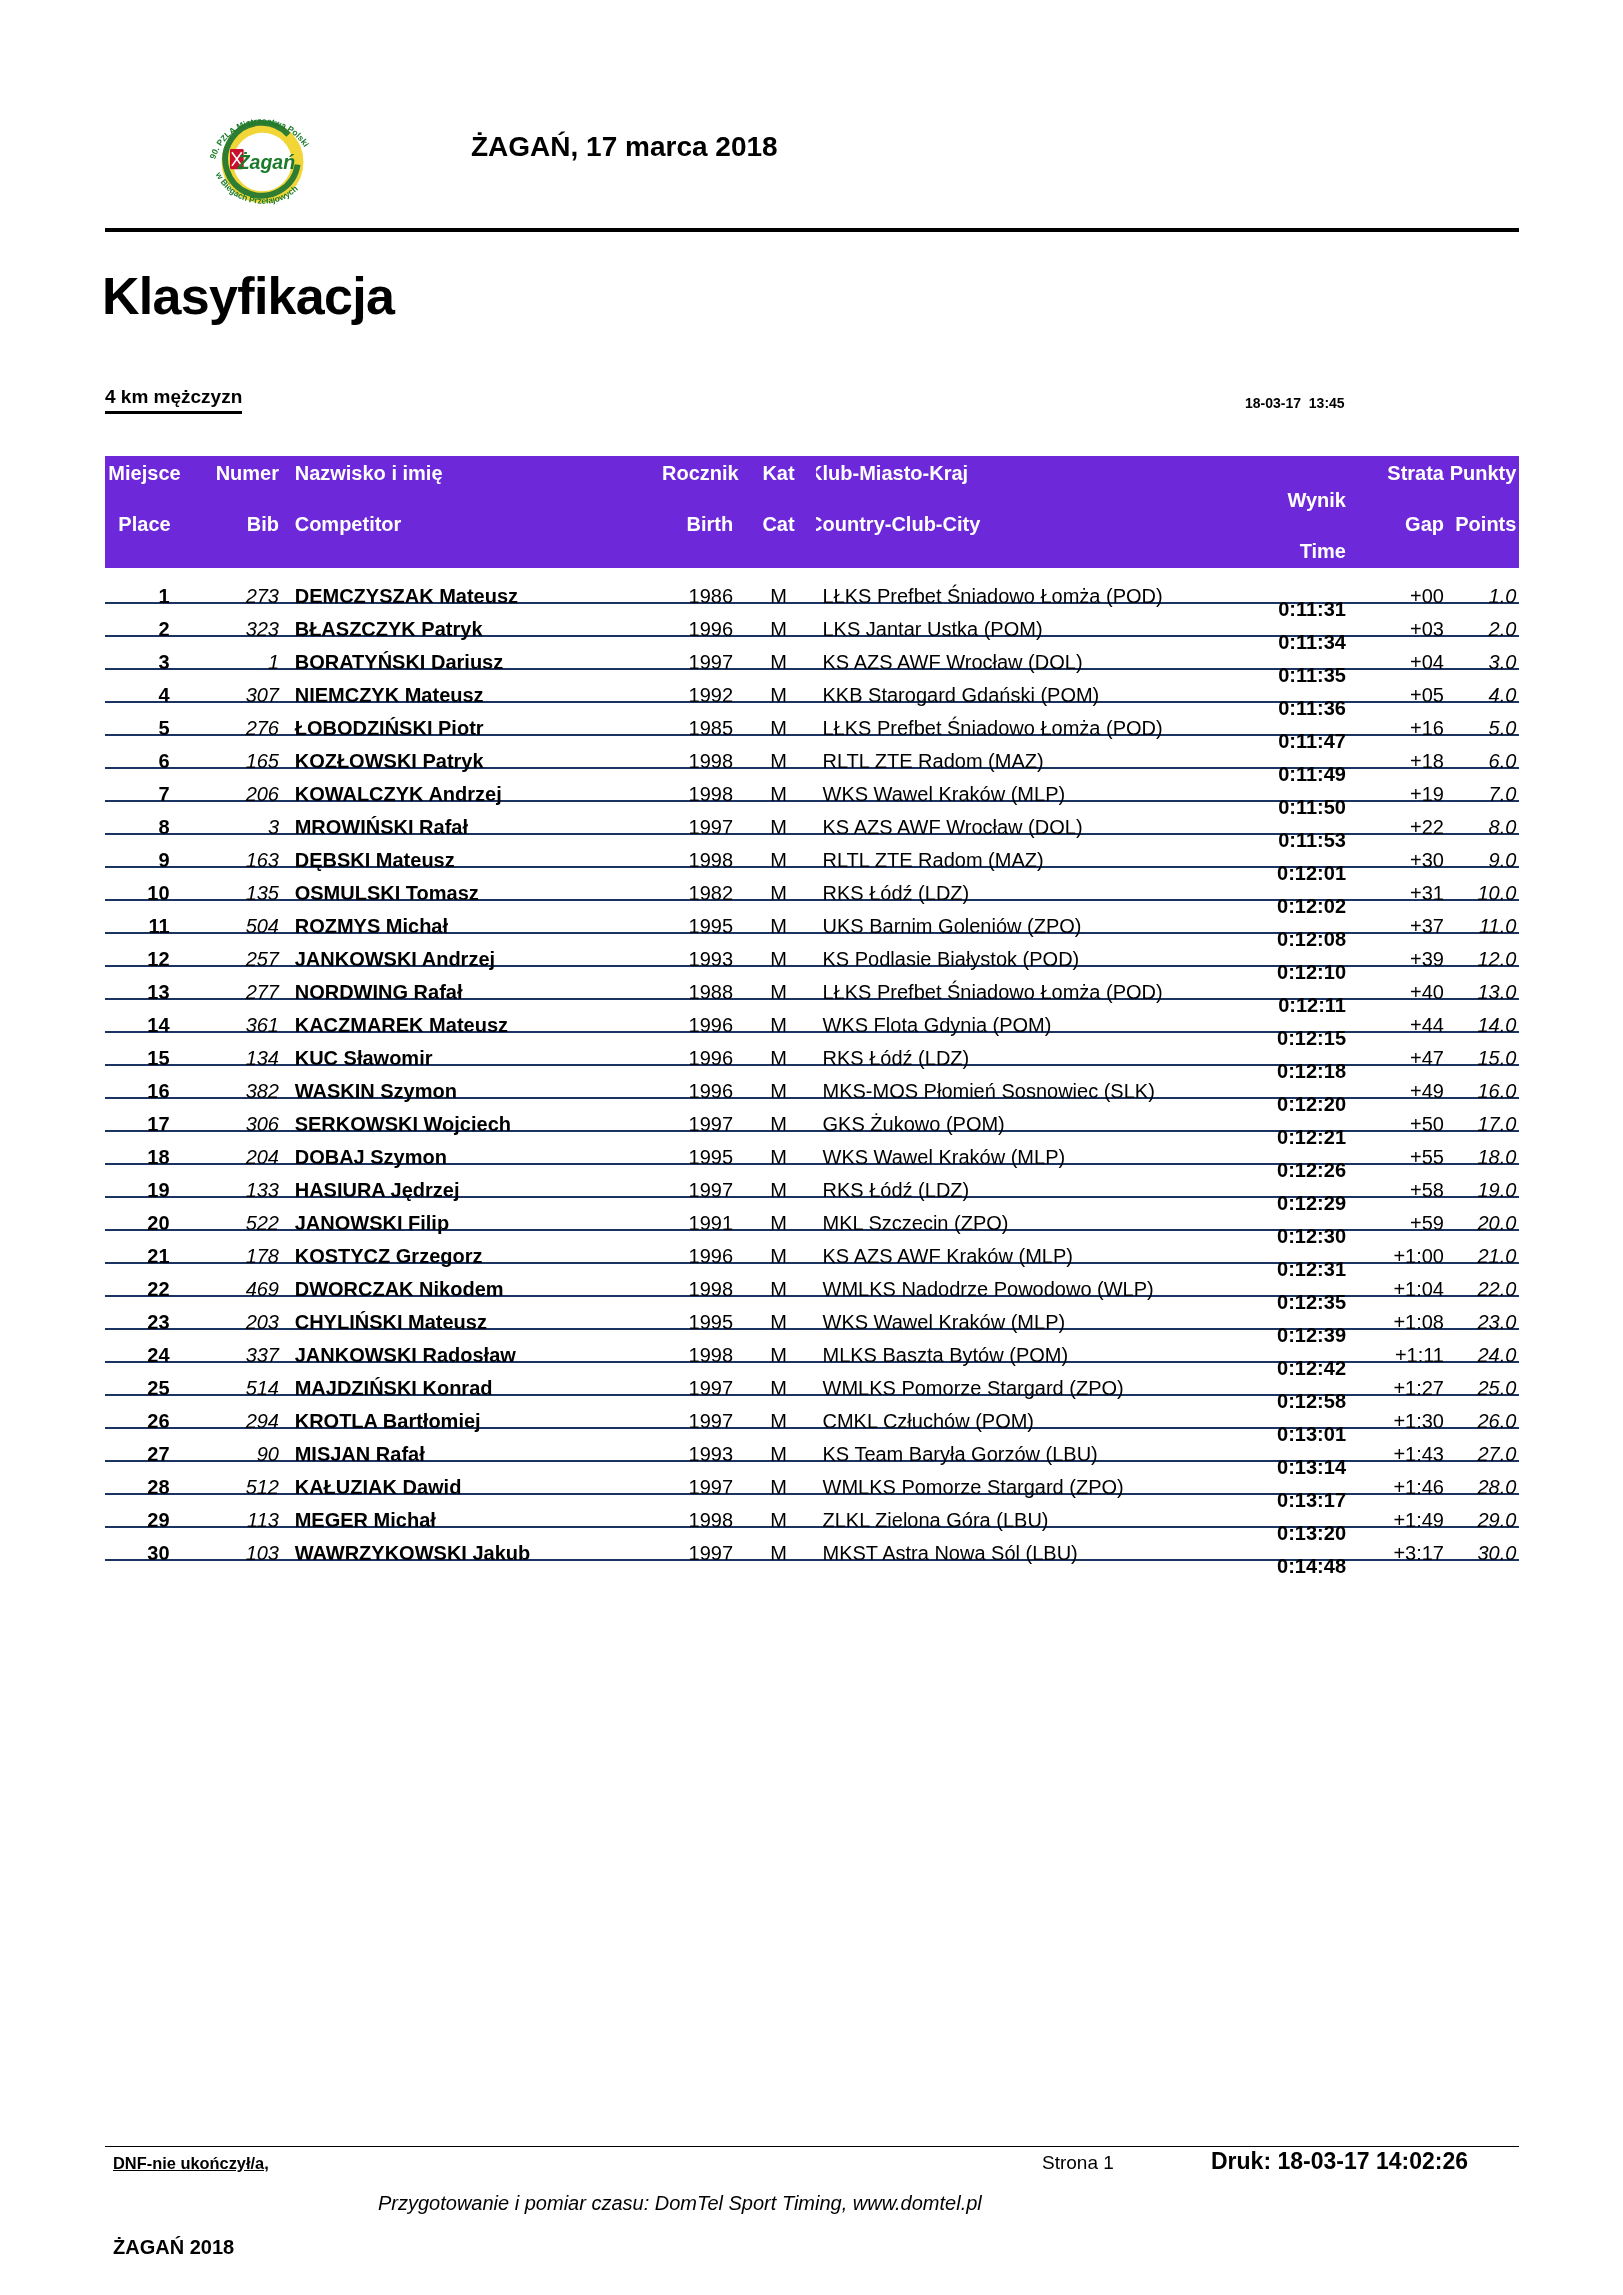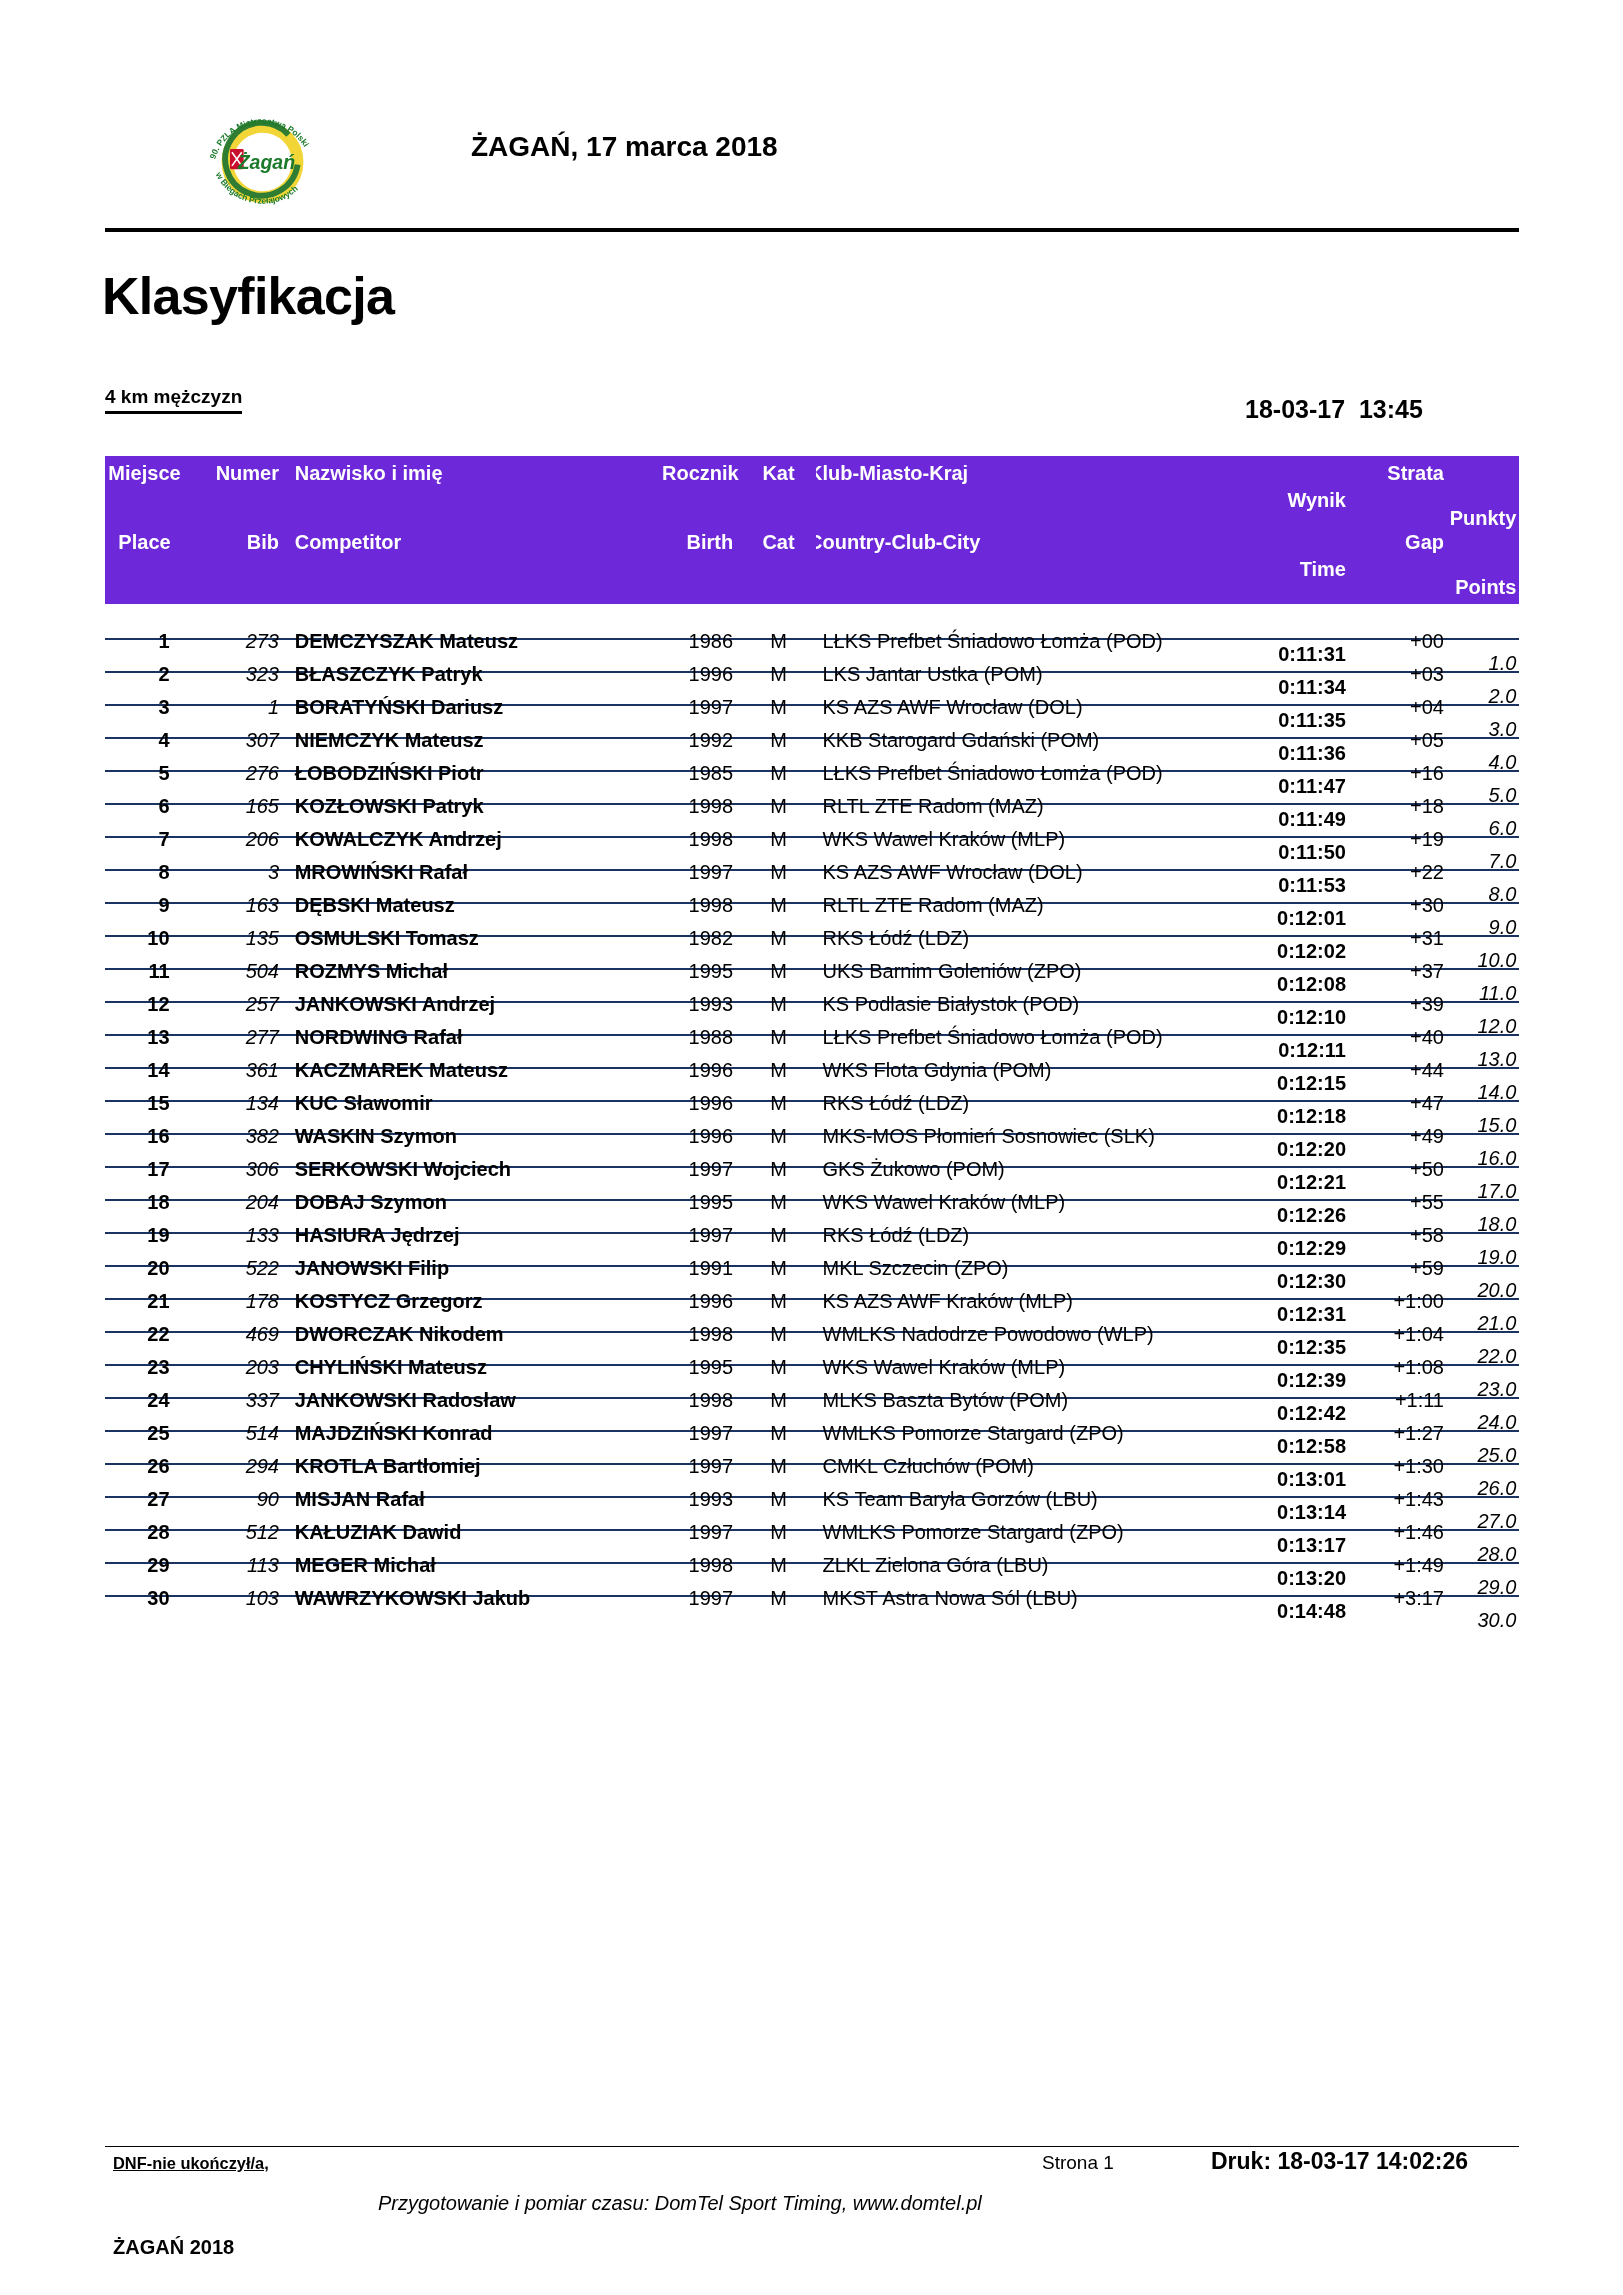--- a/index.html
+++ b/index.html
@@ -10,42 +10,42 @@
   
   .logo{position:absolute;left:191px;top:84px;width:143px;height:143px;}
   .titles{position:absolute;left:471px;top:103px;}
   .event-title{font-size:28px;font-weight:bold;line-height:1.1;}
   .event-sub{font-size:28px;font-weight:bold;margin-top:29px;line-height:1.1;}
   .hrule{position:absolute;left:105px;top:228px;width:1414px;height:3.9px;background:#000;}
   .page-title{position:absolute;left:102px;top:266px;font-size:52px;font-weight:bold;letter-spacing:-0.7px;margin:0;}
   
   .section-title{position:absolute;left:105px;top:386px;font-size:19px;font-weight:bold;
     border-bottom:3.3px solid #000;padding-bottom:3.3px;}
-  .section-datetime{position:absolute;left:1245px;top:395px;font-size:25px;font-weight:bold;white-space:pre;}
+  .section-datetime{position:absolute;left:1245px;top:395px;font-size:14px;font-weight:bold;white-space:pre;}
   
   .rtable{position:absolute;left:105px;top:456px;width:1414px;}
   .thead{background:#6d28d9;color:#fff;font-weight:bold;padding:4.6px 0 5.9px;}
   .hrow,.trow{display:grid;grid-template-columns:79px 95px 383px 79px 75px 419px 111px 98px 75px;}
   .hrow{font-size:20px;line-height:24px;}
   .tbody{margin-top:2.6px;}
   .trow{align-items:center;height:31px;border-bottom:2px solid #1B3360;font-size:20px;}
   .cell{white-space:nowrap;overflow:visible;}
   .col-place{text-align:right;padding-right:14.4px;font-weight:bold;}
   .thead .col-place{text-align:center;padding-right:0;}
   .col-bib{text-align:right;font-style:italic;}
   .thead .col-bib{font-style:normal;}
   .col-name{text-align:left;padding-left:15.7px;font-weight:bold;}
   .col-birth{text-align:right;padding-right:7.9px;}
   .col-cat{text-align:center;}
   .col-club{text-align:left;padding-left:6.5px;}
   .thead .col-club{padding-left:0;overflow:hidden;}
   .thead .col-club span{display:inline-block;margin-left:-7.9px;}
   .col-time{text-align:right;font-weight:bold;margin-top:27px;}
   .col-gap{text-align:right;}
-  .col-points{text-align:right;font-style:italic;padding-right:2.6px;margin-top:45px;}
+  .col-points{text-align:right;font-style:italic;padding-right:2.6px;}
   .thead .col-points{font-style:normal;}
   
   .frule{position:absolute;left:105px;top:2146px;width:1414px;height:1.3px;background:#000;}
   .f-dnf{position:absolute;left:113px;top:2154px;font-size:16.4px;font-weight:bold;text-decoration:underline;}
   .f-page{position:absolute;left:1042px;top:2152px;font-size:19px;}
   .f-print{position:absolute;left:1211px;top:2148px;font-size:23px;font-weight:bold;}
   .f-event{position:absolute;left:113px;top:2189px;font-size:20px;font-weight:bold;margin-top:47px;}
   .f-credit{position:absolute;left:378px;top:2192px;font-size:20px;font-style:italic;}
 </style>
 </head>

